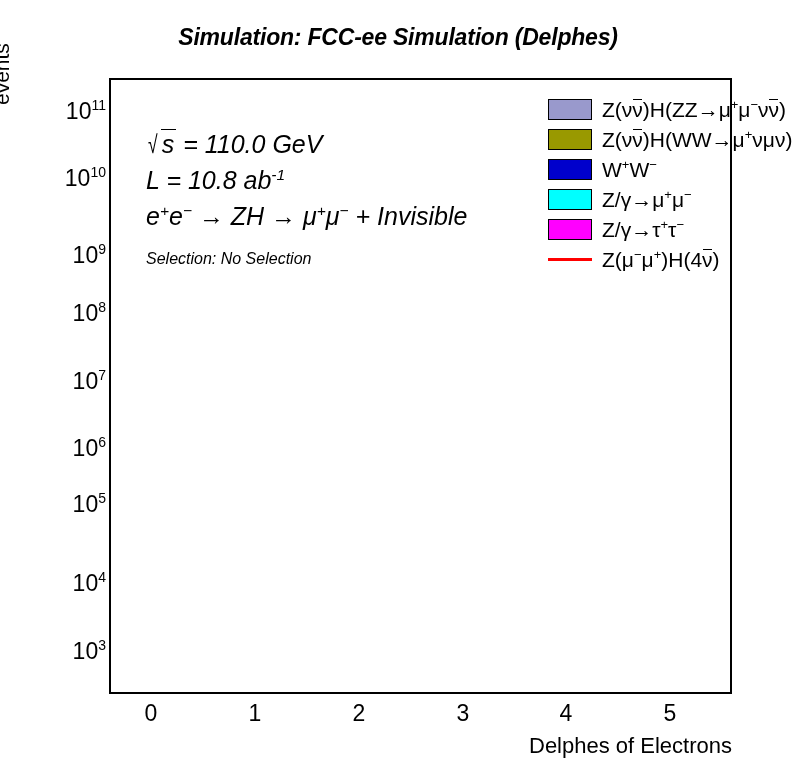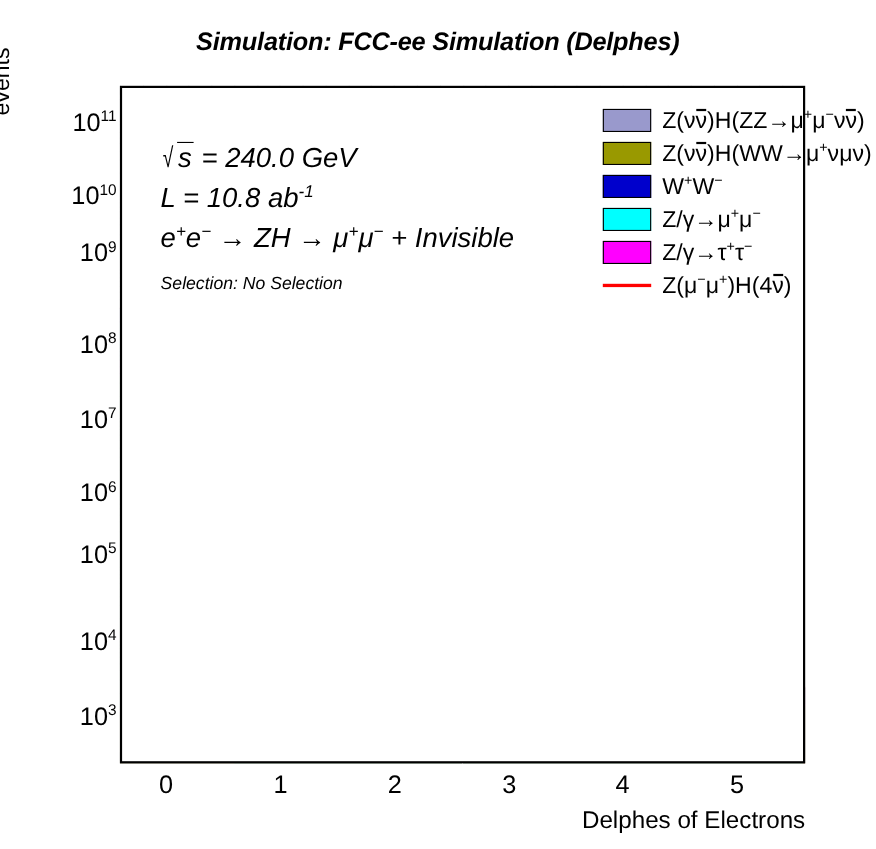--- a/index.html
+++ b/index.html
@@ -87,21 +87,21 @@
 
 <div id="root">
 
   <div class="title">Simulation: FCC-ee Simulation (Delphes)</div>
 
   <div class="axis-title-y">events</div>
   <div class="axis-title-x">Delphes of Electrons</div>
 
   <div class="ylab" style="top:97px">10<sup>11</sup></div>
   <div class="ylab" style="top:164px">10<sup>10</sup></div>
-  <div class="ylab" style="top:216px">10<sup>9</sup></div>
+  <div class="ylab" style="top:241px">10<sup>9</sup></div>
   <div class="ylab" style="top:299px">10<sup>8</sup></div>
   <div class="ylab" style="top:367px">10<sup>7</sup></div>
   <div class="ylab" style="top:434px">10<sup>6</sup></div>
   <div class="ylab" style="top:490px">10<sup>5</sup></div>
   <div class="ylab" style="top:569px">10<sup>4</sup></div>
   <div class="ylab" style="top:637px">10<sup>3</sup></div>
 
   <div class="xlab" style="left:131px">0</div>
   <div class="xlab" style="left:235px">1</div>
   <div class="xlab" style="left:339px">2</div>
@@ -355,21 +355,21 @@
         <div class="tick" style="left: 581.467px; top: 606px; width: 1px; height: 8px;"></div>
         <div class="tick" style="left: 581.467px; top: 0px; width: 1px; height: 8px;"></div>
         <div class="tick" style="left: 602.233px; top: 606px; width: 1px; height: 8px;"></div>
         <div class="tick" style="left: 602.233px; top: 0px; width: 1px; height: 8px;"></div>
       </div>
   </div>
 
   <div class="frame"></div>
 
   <div class="ann a1">
-    <span class="radsign">√</span><span class="rad">s</span><span> = 240.0 GeV</span>
+    <span class="radsign">√</span><span class="rad">s</span><span> = 110.0 GeV</span>
   </div>
   <div class="ann a2">
     <span>L = 10.8 ab</span><sup>-1</sup>
   </div>
   <div class="ann a3">
     e<sup>+</sup>e<sup>−</sup> → ZH → μ<sup>+</sup>μ<sup>−</sup> + Invisible
   </div>
   <div class="ann a4">Selection: No Selection</div>
 
   <div class="legend">

